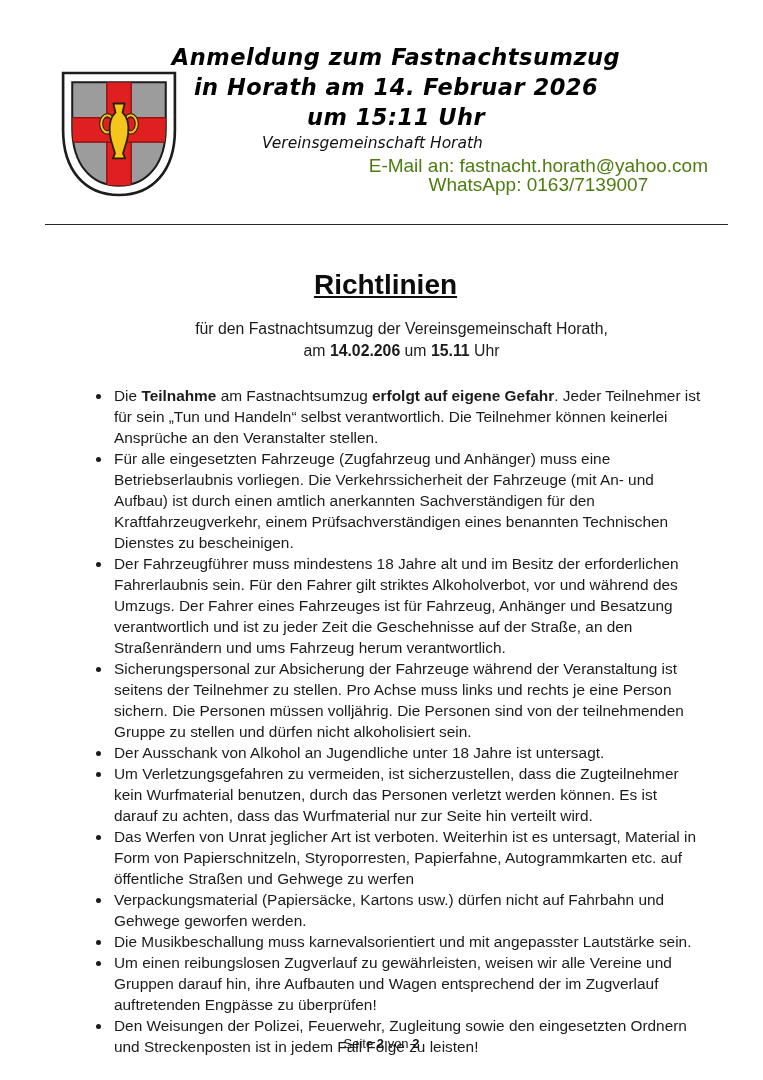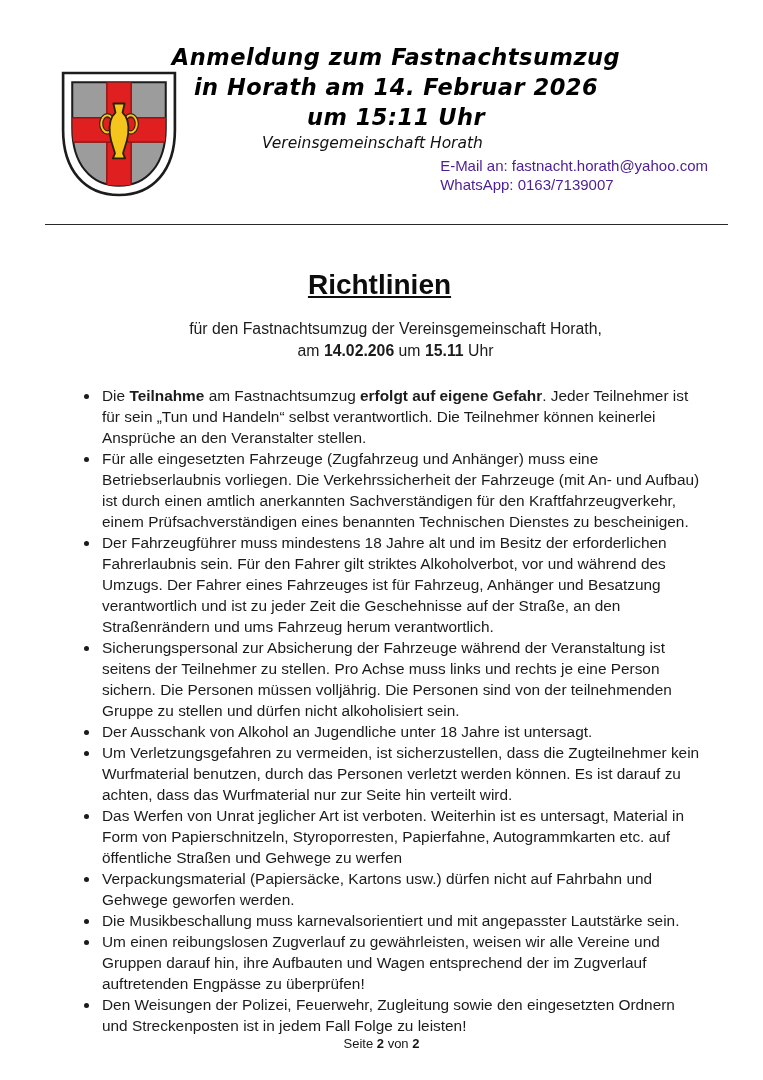--- a/index.html
+++ b/index.html
@@ -28,33 +28,33 @@
     color:#000; letter-spacing:0.5px;padding-left:47px;
   }
   .org-line {
     font-family:"DejaVu Sans", sans-serif;
     font-style:italic;
     font-size:15.5px; line-height:22px;
     color:#111;
   }
   .contact-block {
     position:absolute; top:157px; right:55px;
-    text-align:left;
-    font-size:15px; line-height:18.5px;
-    color:#4c1d95;
+    text-align:center;
+    font-size:19px; line-height:18.5px;
+    color:#4d7c0f;
   }
   .contact-block .bold { font-weight:bold; }
   .header-divider {
     position:absolute; top:224px; left:45px; right:35px;
     border-bottom:1.6px solid #2a2a2a;
     height:0;
   }
 
   
-  .main { position:absolute; top:258px; left:0; right:4px; }
+  .main { position:absolute; top:258px; left:0; right:4px;padding-left:12px; }
   .doc-heading {
     margin:10px 0 0 0;
     text-align:center;
     font-size:28px; line-height:34px;
     font-weight:bold; text-decoration:underline;
     color:#0d0d0d;
   }
   .doc-subheading {
     margin-top:16px;
     text-align:center;

